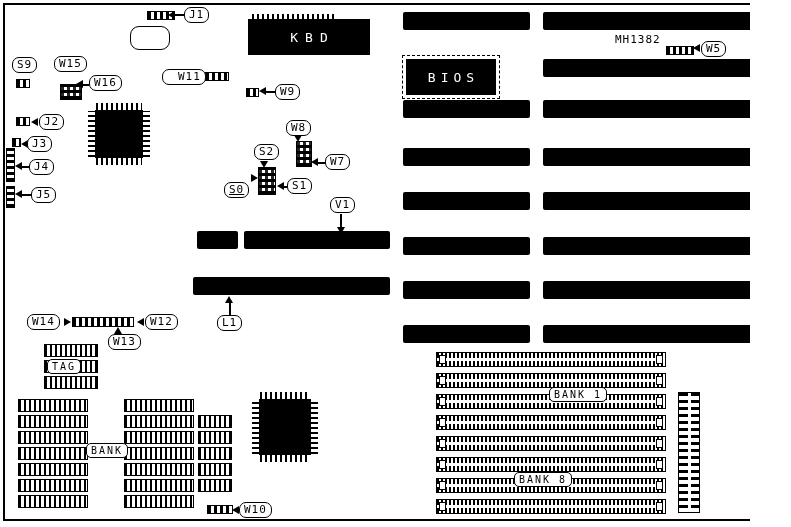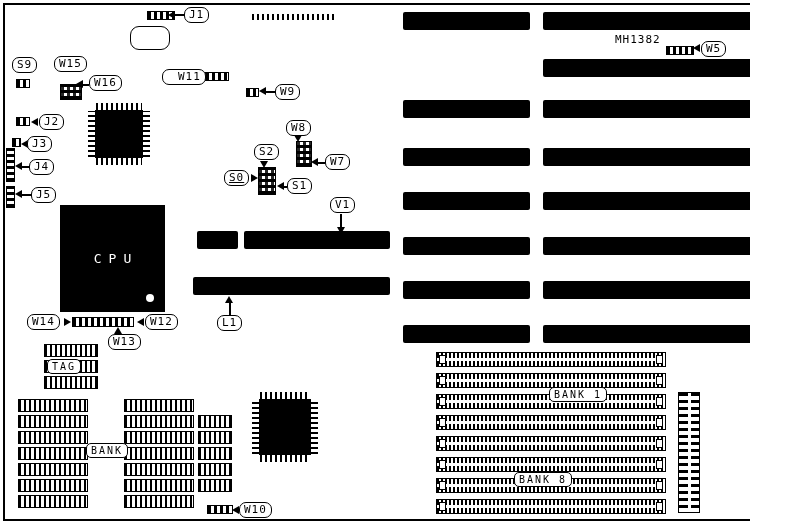--- a/index.html
+++ b/index.html
@@ -59,20 +59,21 @@
 
 <div class="board">
   <div class="frame"></div>
 
   <div class="pinh" style="left:147px;top:11px;width:28px;height:9px;"></div>
   <div class="tri tri-l" style="left:168px;top:11px;"></div>
   <div class="line" style="left:175px;top:14px;width:9px;height:2px;"></div>
   <div class="lbl" style="left:184px;top:7px;">J1</div>
   <div class="crystal" style="left:130px;top:26px;width:40px;height:24px;"></div>
   <div class="pins-h" style="left:252px;top:14px;width:82px;height:6px;"></div>
+  <div class="chip" style="left:248px;top:19px;width:122px;height:36px;">KBD</div>
 
   <div class="slot" style="left:403px;top:12px;width:127px;height:18px;"></div>
   <div class="slot" style="left:403px;top:100px;width:127px;height:18px;"></div>
   <div class="slot" style="left:403px;top:148px;width:127px;height:18px;"></div>
   <div class="slot" style="left:403px;top:192px;width:127px;height:18px;"></div>
   <div class="slot" style="left:403px;top:237px;width:127px;height:18px;"></div>
   <div class="slot" style="left:403px;top:281px;width:127px;height:18px;"></div>
   <div class="slot" style="left:403px;top:325px;width:127px;height:18px;"></div>
 
   <div class="slot" style="left:543px;top:12px;width:221px;height:18px;"></div>
@@ -82,20 +83,23 @@
   <div class="slot" style="left:543px;top:192px;width:221px;height:18px;"></div>
   <div class="slot" style="left:543px;top:237px;width:221px;height:18px;"></div>
   <div class="slot" style="left:543px;top:281px;width:221px;height:18px;"></div>
   <div class="slot" style="left:543px;top:325px;width:221px;height:18px;"></div>
 
   <div class="txt" style="left:615px;top:33px;">MH1382</div>
   <div class="pinh" style="left:666px;top:46px;width:28px;height:9px;"></div>
   <div class="tri tri-l" style="left:693px;top:44px;"></div>
   <div class="lbl" style="left:701px;top:41px;">W5</div>
 
+  <div class="bios-wrap" style="left:402px;top:55px;width:98px;height:44px;">
+    <div class="body">BIOS</div>
+  </div>
 
   <div class="lbl" style="left:12px;top:57px;">S9</div>
   <div class="pinh" style="left:16px;top:79px;width:14px;height:9px;"></div>
 
   <div class="lbl" style="left:54px;top:56px;text-align:right;">W15</div>
   <div class="jblk" style="left:60px;top:84px;width:22px;height:16px;"></div>
   <div class="tri tri-l" style="left:76px;top:80px;"></div>
   <div class="line" style="left:83px;top:84px;width:6px;height:2px;"></div>
   <div class="lbl" style="left:89px;top:75px;">W16</div>
 
@@ -137,38 +141,37 @@
   <div class="lbl" style="left:286px;top:120px;">W8</div>
   <div class="tri tri-d" style="left:294px;top:135px;"></div>
   <div class="jblk" style="left:296px;top:141px;width:16px;height:26px;"></div>
   <div class="tri tri-l" style="left:311px;top:158px;"></div>
   <div class="line" style="left:318px;top:162px;width:7px;height:2px;"></div>
   <div class="lbl" style="left:325px;top:154px;">W7</div>
 
   <div class="lbl" style="left:254px;top:144px;">S2</div>
   <div class="tri tri-d" style="left:260px;top:161px;"></div>
   <div class="jblk" style="left:258px;top:167px;width:18px;height:28px;"></div>
-  <div class="lbl" style="left:224px;top:170px;text-decoration:underline;">S0</div>
+  <div class="lbl" style="left:224px;top:182px;text-decoration:underline;">S0</div>
   <div class="tri tri-r" style="left:251px;top:174px;"></div>
   <div class="tri tri-l" style="left:277px;top:182px;"></div>
   <div class="line" style="left:284px;top:186px;width:3px;height:2px;"></div>
   <div class="lbl" style="left:287px;top:178px;">S1</div>
 
   <div class="lbl" style="left:330px;top:197px;">V1</div>
   <div class="line" style="left:340px;top:214px;width:2px;height:13px;"></div>
   <div class="tri tri-d" style="left:337px;top:227px;"></div>
   <div class="slot" style="left:197px;top:231px;width:41px;height:18px;"></div>
   <div class="slot" style="left:244px;top:231px;width:146px;height:18px;"></div>
 
   <div class="slot" style="left:193px;top:277px;width:197px;height:18px;"></div>
   <div class="tri tri-u" style="left:225px;top:296px;"></div>
   <div class="line" style="left:229px;top:303px;width:2px;height:13px;"></div>
   <div class="lbl" style="left:217px;top:315px;">L1</div>
 
-  <div class="chip" style="left:60px;top:205px;width:105px;height:107px;">CPU</div>
   <div class="dot" style="left:146px;top:294px;width:8px;height:8px;"></div>
 
   <div class="lbl" style="left:27px;top:314px;">W14</div>
   <div class="tri tri-r" style="left:64px;top:318px;"></div>
   <div class="pinh" style="left:72px;top:317px;width:62px;height:10px;"></div>
   <div class="tri tri-l" style="left:137px;top:318px;"></div>
   <div class="lbl" style="left:145px;top:314px;">W12</div>
   <div class="tri tri-u" style="left:114px;top:327px;"></div>
   <div class="lbl" style="left:108px;top:334px;">W13</div>
 

